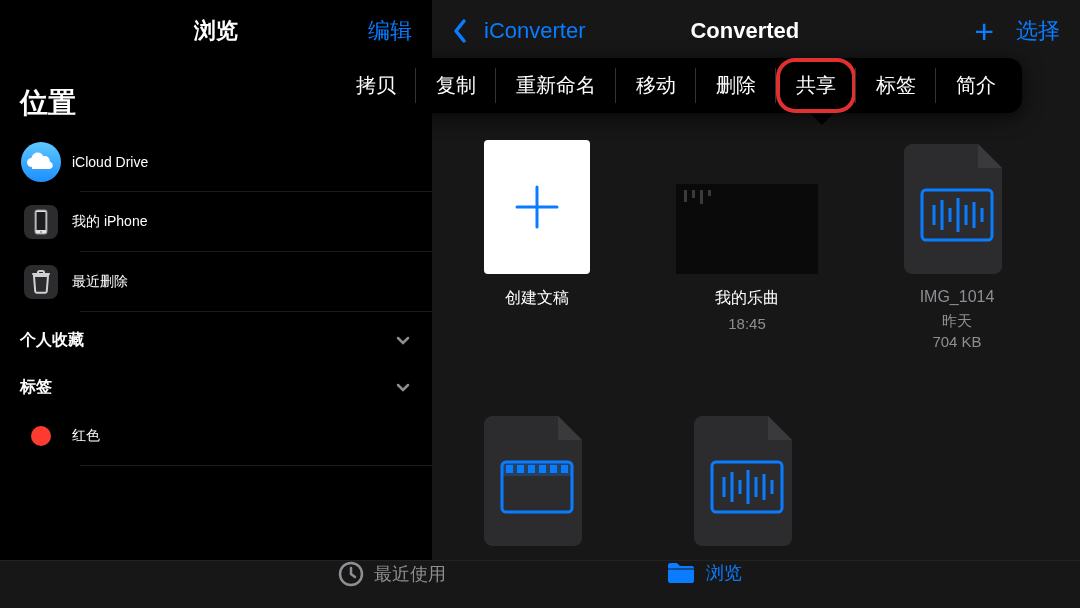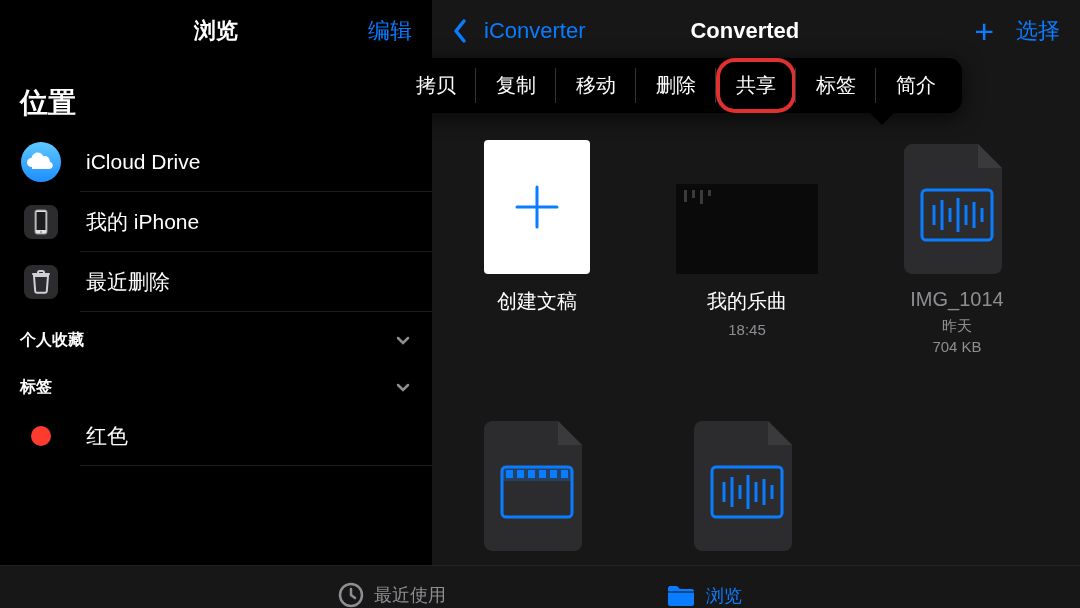--- a/index.html
+++ b/index.html
@@ -8,21 +8,21 @@
   .panes { flex:1; display:flex; }
   .sidebar { width:432px; background:#000; display:flex; flex-direction:column; color:#fff; }
   .sidebar-header { height:62px; display:flex; align-items:center; justify-content:center; position:relative; }
   .sidebar-title { font-size:22px; font-weight:600; color:#fff; }
   .sidebar-edit { position:absolute; right:20px; font-size:22px; color:#0a7cff; }
   .section-header { font-size:28px; font-weight:700; padding:22px 20px 10px 20px; display:flex; align-items:center; justify-content:space-between; }
   .section-header.small { font-size:16px; font-weight:600; padding:18px 20px 8px 20px; }
   .chevron { width:18px; height:18px; }
   .sb-list { display:flex; flex-direction:column; }
   .sb-item { display:flex; align-items:center; height:60px; padding:0 20px; position:relative; }
-  .sb-item .label { font-size:21px; color:#fff; margin-left:24px; }
+  .sb-item .label { font-size:14px; color:#fff; margin-left:10px; }
   .sb-item::after { content:""; position:absolute; left:80px; right:0; bottom:0; height:1px; background:#1c1c1e; }
   .icon-box { width:42px; height:42px; display:flex; align-items:center; justify-content:center; }
   .tag-dot { width:20px; height:20px; border-radius:50%; }
   .main { flex:1; background:#171717; display:flex; flex-direction:column; position:relative; }
   .main-header { height:62px; display:flex; align-items:center; padding:0 20px; }
   .back { display:flex; align-items:center; color:#0a7cff; font-size:22px; gap:16px; }
   .main-title { flex:1; text-align:center; font-size:22px; font-weight:700; color:#fff; margin-left:-70px; }
   .right-actions { display:flex; align-items:center; gap:22px; }
   .plus { color:#0a7cff; font-size:34px; line-height:1; font-weight:300; }
   .select { color:#0a7cff; font-size:22px; }
@@ -31,24 +31,24 @@
   .context-menu::after { content:""; position:absolute; bottom:-12px; left:480px; width:0; height:0; border-left:12px solid transparent; border-right:12px solid transparent; border-top:12px solid #000; }
   .ctx-item { color:#fff; font-size:20px; padding:14px 20px; white-space:nowrap; position:relative; }
   .ctx-item:not(:last-child)::after { content:""; position:absolute; right:0; top:10px; bottom:10px; width:1px; background:#333; }
   .ctx-item.boxed { box-shadow: inset 0 0 0 4px #e03030; border-radius: 19px; }
   .grid { margin-top:78px; padding:0 30px; display:flex; gap:60px; flex-wrap:wrap; align-content:flex-start; }
   .file { width:150px; display:flex; flex-direction:column; align-items:center; text-align:center; }
   .thumb { width:106px; height:134px; border-radius:4px; margin-bottom:14px; display:flex; align-items:center; justify-content:center; position:relative; }
   .thumb.create { background:#fff; }
   .thumb.dark { background:#0a0a0a; width:142px; height:90px; margin-top:44px; border-radius:2px; position:relative; }
   .thumb.file-ic { background:transparent; }
-  .file-name { font-size:20px; color:#fff; margin-bottom:4px; }
+  .file-name { font-size:16px; color:#fff; margin-bottom:4px; }
   .file-name.dim { color:#8e8e93; }
   .file-sub { font-size:15px; color:#8e8e93; line-height:1.4; }
-  .bottom-tabs { height:58px; background:#171717; border-top:1px solid #222; display:flex; align-items:flex-end; justify-content:center; gap:220px; }
+  .bottom-tabs { height:58px; background:#171717; border-top:1px solid #222; display:flex; align-items:flex-start; justify-content:center; gap:220px; }
   .tab { display:flex; align-items:center; gap:10px; font-size:18px; }
   .tab.inactive { color:#8e8e93; }
   .tab.active { color:#0a7cff; }
   svg { display:block; }
 </style>
 </head>
 <body>
 
 <div class="app">
   <div class="panes">
@@ -132,20 +132,21 @@
         <div class="right-actions">
           <span class="plus">+</span>
           <span class="select">选择</span>
         </div>
       </div>
 
       <div class="context-menu-wrap">
         <div class="context-menu">
           <div class="ctx-item">拷贝</div>
           <div class="ctx-item">复制</div>
+          <div class="ctx-item">重新命名</div>
           <div class="ctx-item">移动</div>
           <div class="ctx-item">删除</div>
           <div class="ctx-item boxed">共享</div>
           <div class="ctx-item">标签</div>
           <div class="ctx-item">简介</div>
         </div>
       </div>
 
       <div class="grid">
 

